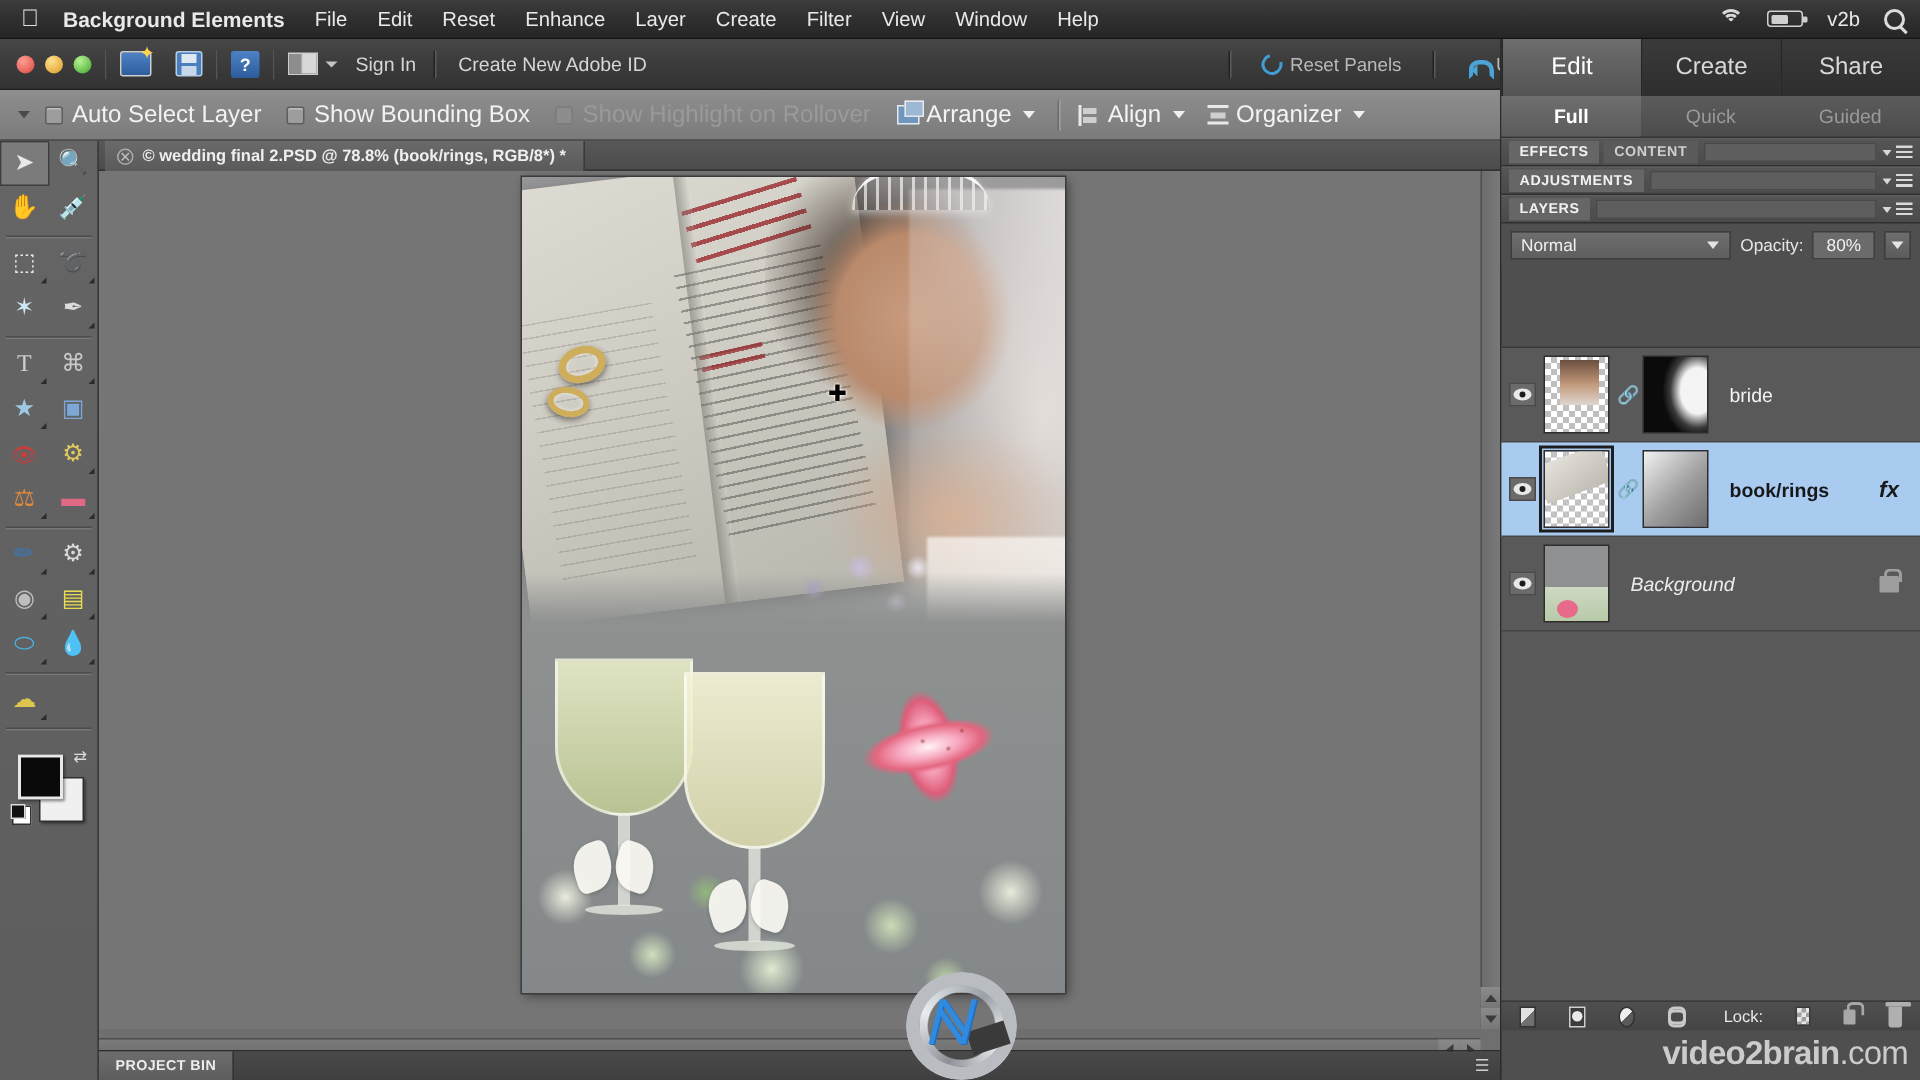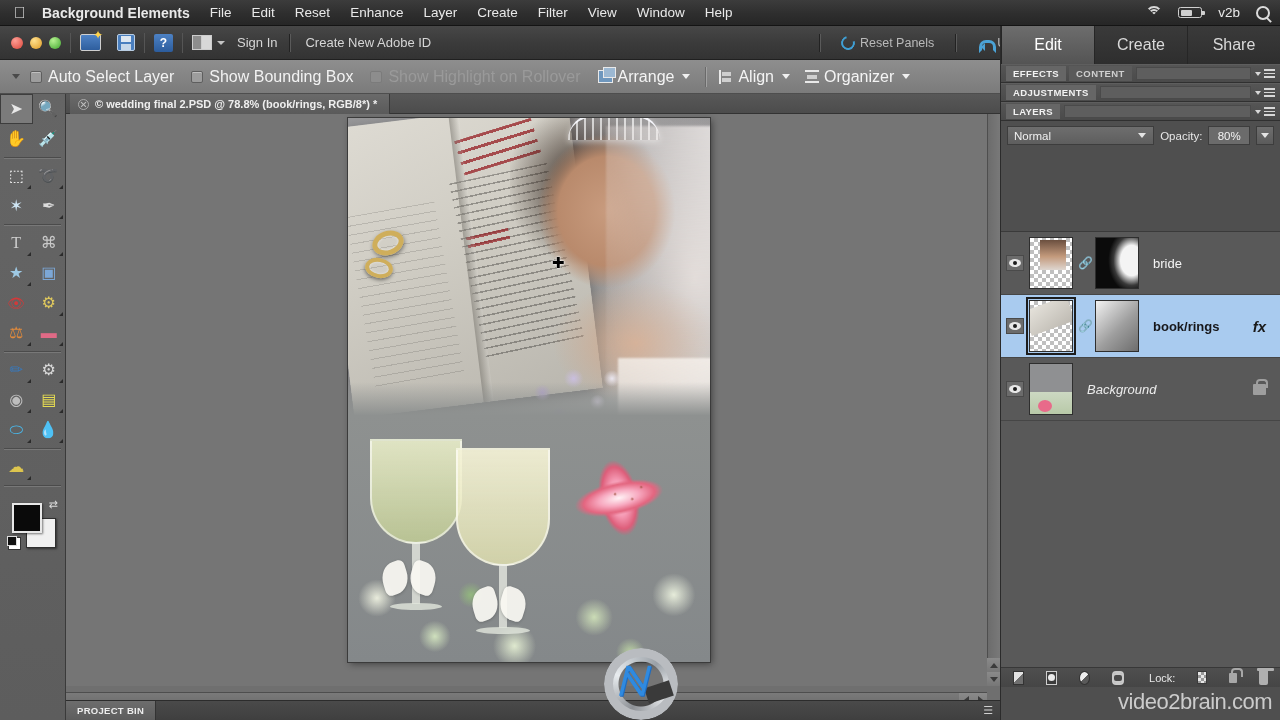--- a/index.html
+++ b/index.html
@@ -684,20 +684,25 @@
       <div class="bin-menu">☰</div>
     </div>
   </div>
 
   <div class="rpanel">
     <div class="rtabs">
       <div class="rtab active">Edit</div>
       <div class="rtab">Create</div>
       <div class="rtab">Share</div>
     </div>
+    <div class="rsubs">
+      <div class="rsub active">Full</div>
+      <div class="rsub">Quick</div>
+      <div class="rsub">Guided</div>
+    </div>
 
     <div class="phdr">
       <div class="ptitle">EFFECTS</div>
       <div class="ptitle off">CONTENT</div>
       <div class="pbar"></div>
       <div class="pmenu">
           <i class="ct"></i>
           <i class="lines"></i>
         </div>
     </div>
@@ -791,21 +796,21 @@
         </span>
       <span class="pf-adj"></span>
       <span class="pf-link"></span>
       <span class="lock-lbl">Lock:</span>
       <span class="lock-chk"></span>
       <span class="lock-pad"></span>
       <span class="trash"></span>
     </div>
 
     <div class="wmark">
-      <span style="font-weight:normal">video2brain</span><span>.com</span>
+      <span style="font-weight:bold">video2brain</span><span>.com</span>
     </div>
   </div>
 
   <div class="logo">
     <div class="ringo"></div>
     <div class="cut"></div>
     <div class="mglyph">ℕ</div>
   </div>
 
 </div>

